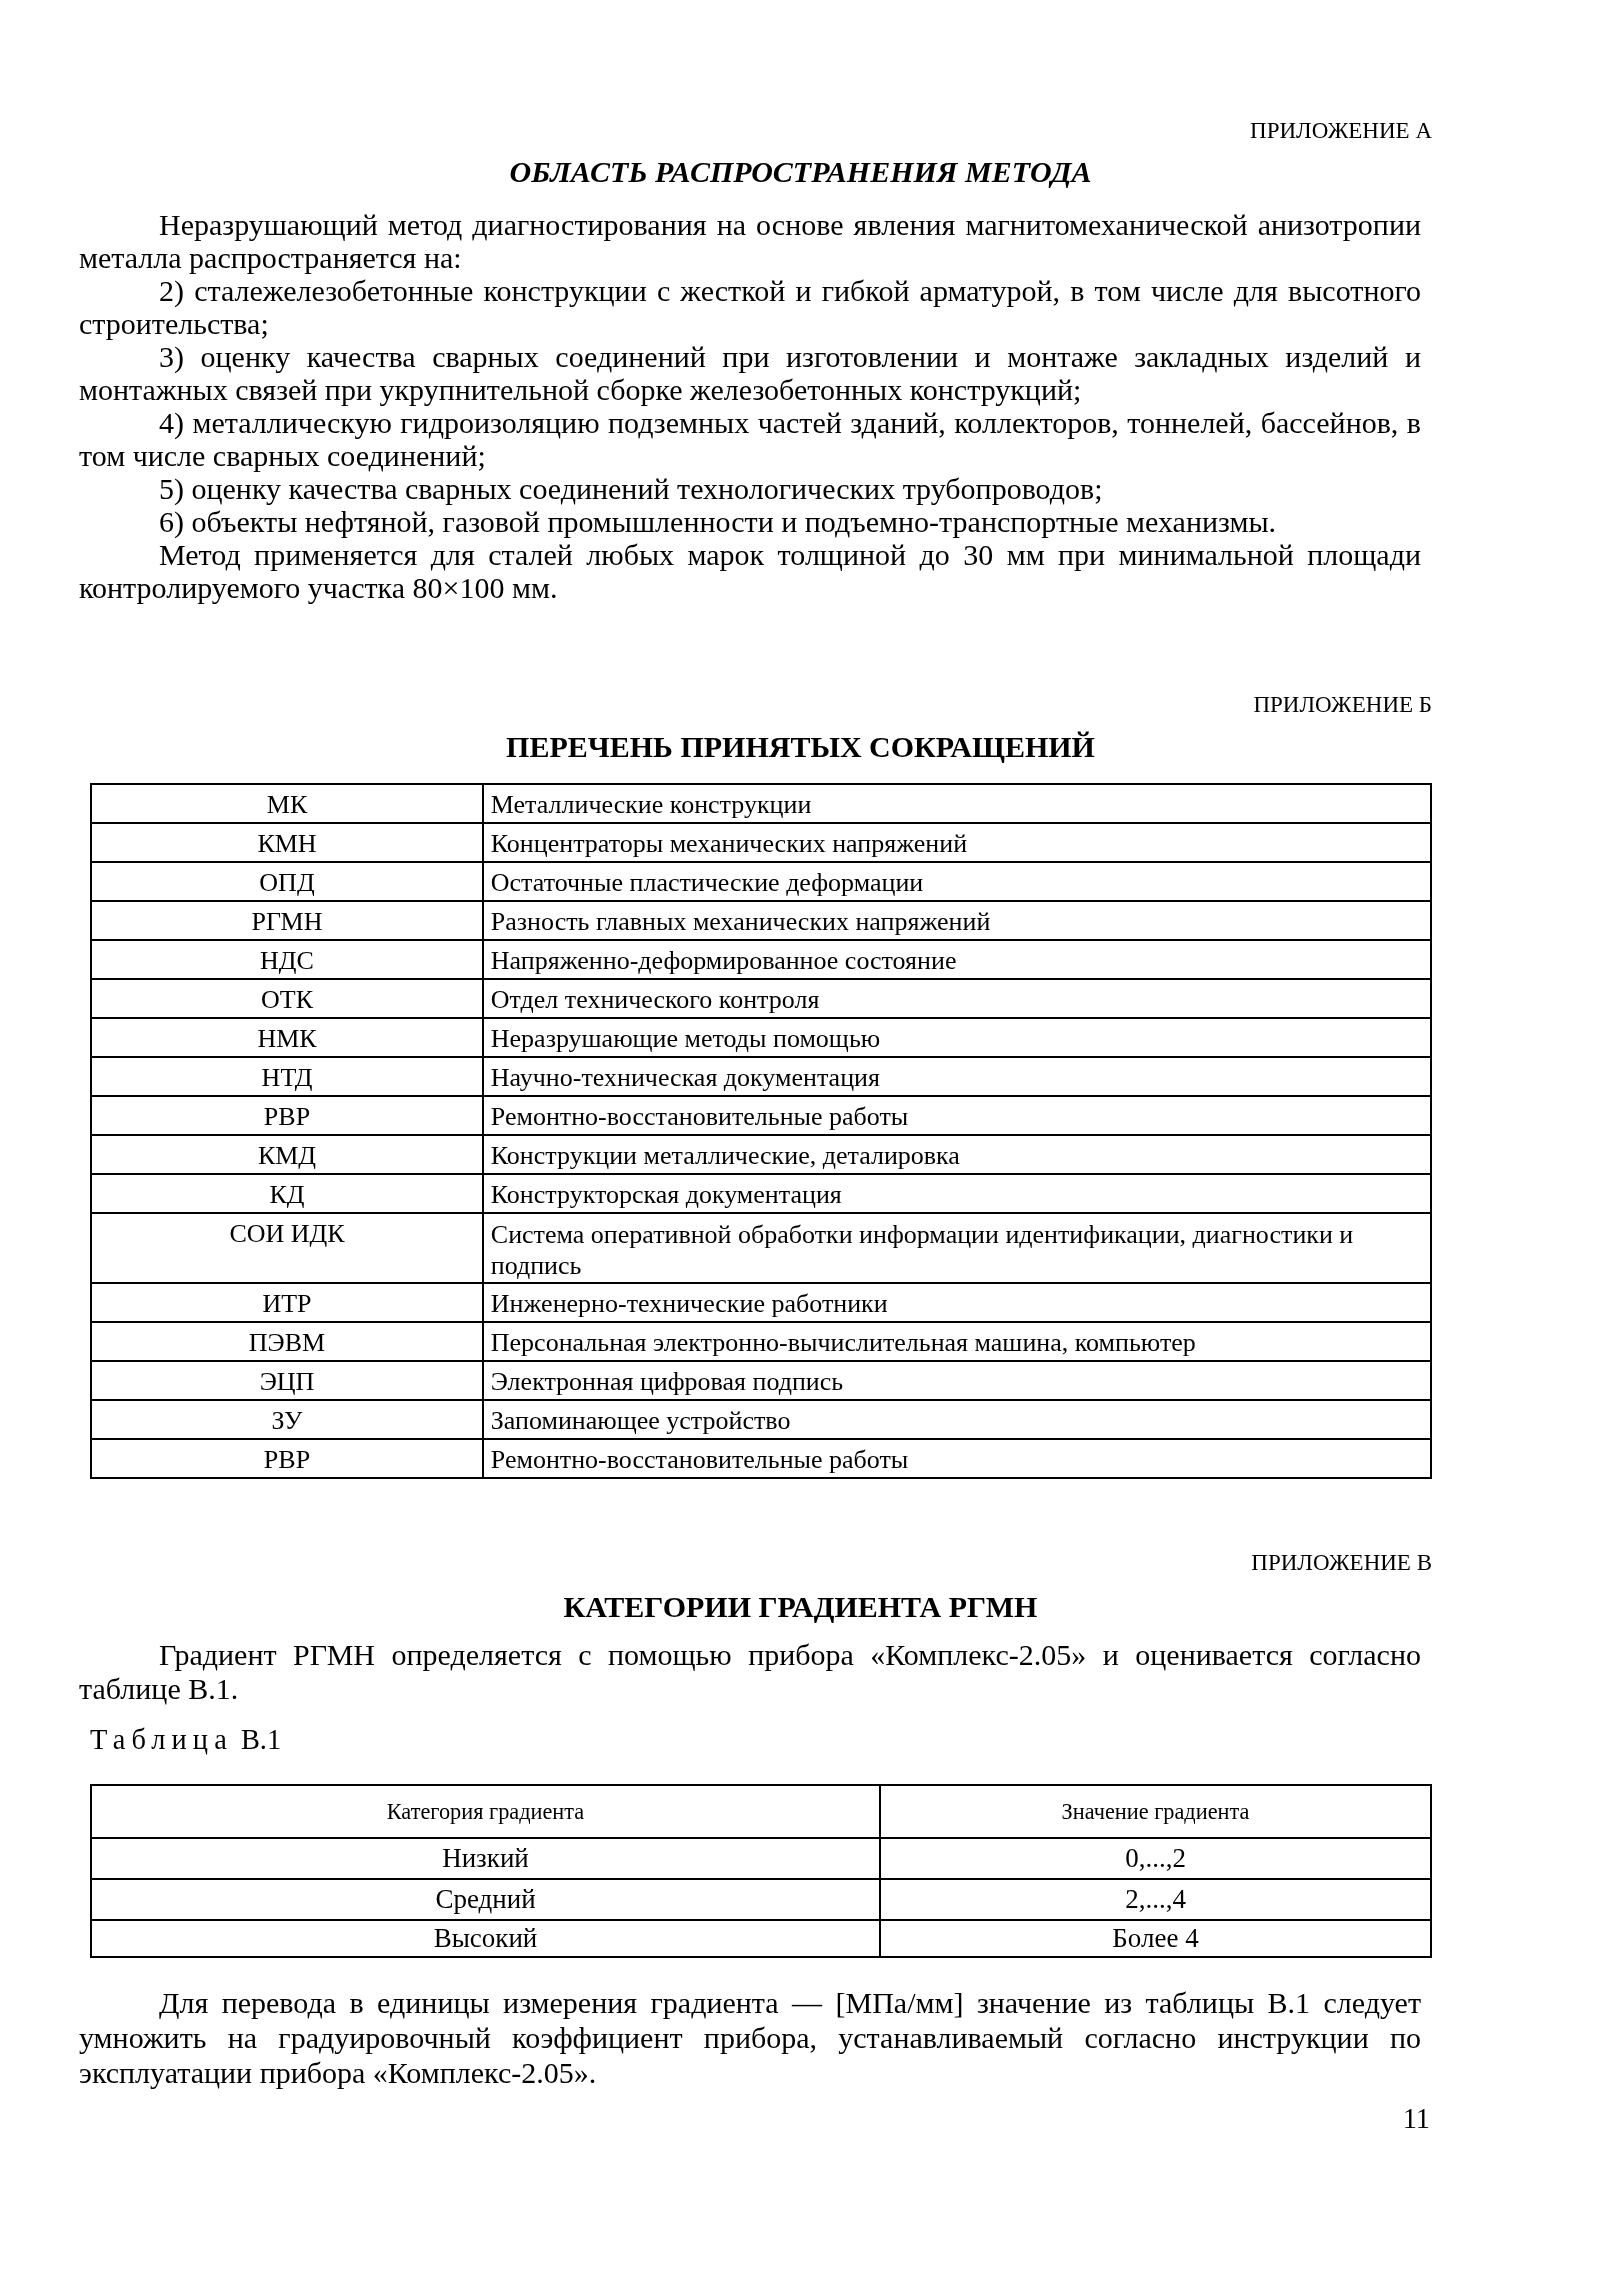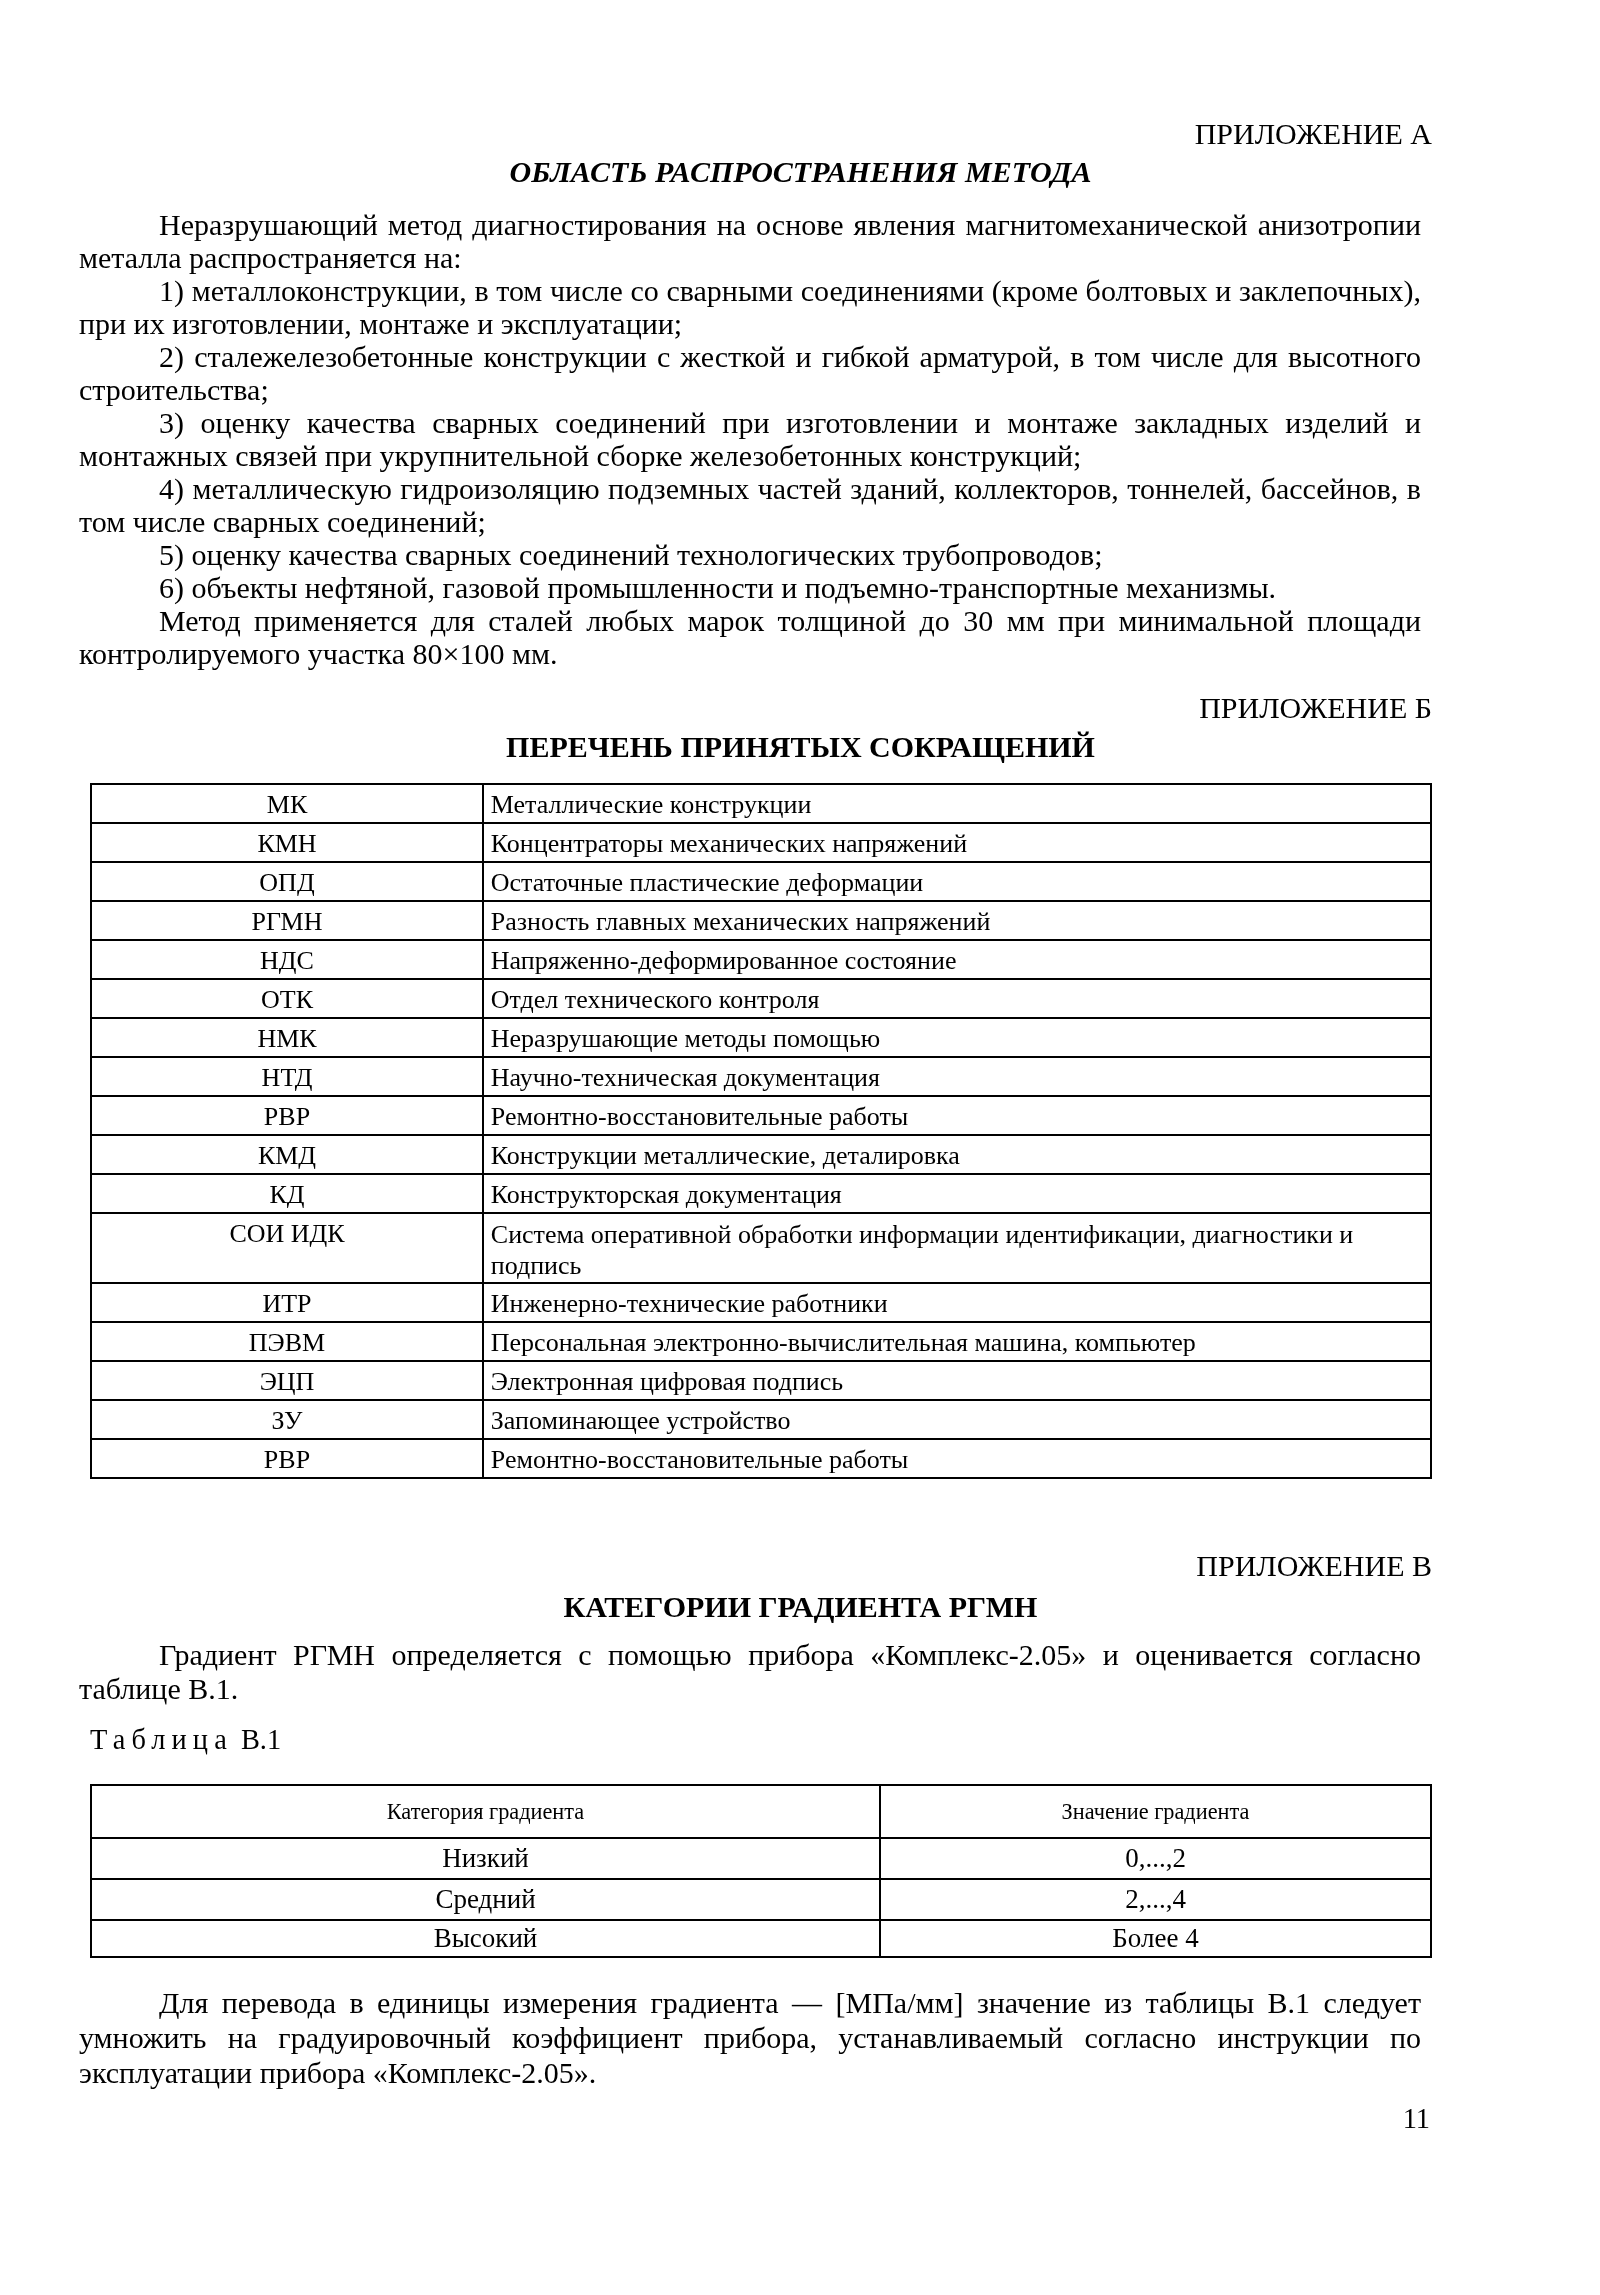--- a/index.html
+++ b/index.html
@@ -1,18 +1,18 @@
 <!DOCTYPE html>
 <html style="font-size:10.8px"><head>
 <meta charset="utf-8">
 <style>
   html, body { margin:0; padding:0; background:#ffffff; }
   body { width:1601px; height:2295px; position:relative; overflow:hidden;
          font-family:"Liberation Serif","DejaVu Serif",serif; color:#000; }
-  .appendix-label { position:absolute; right:169px; font-size:30px; line-height:1; white-space:nowrap;margin-left:36px; }
+  .appendix-label { position:absolute; right:169px; font-size:23px; line-height:1; white-space:nowrap;margin-left:36px; }
   .section-title { position:absolute; left:0; width:1601px; text-align:center; font-weight:bold; font-size:30px; line-height:1; white-space:nowrap; }
   .body-block { position:absolute; left:79px; width:1342px; font-size:30px; line-height:33px; text-align:justify; }
   .body-block p { margin:0; text-indent:80px; }
   .abbr-table { position:absolute; left:90px; top:783px; width:1342px; border-collapse:collapse; table-layout:fixed; }
   .abbr-table td { border:2px solid #000; padding:0; font-size:26px; line-height:30px; vertical-align:top; }
   .abbr-table td.code { width:390px; text-align:center; padding-top:5.4px; }
   .abbr-table td.desc { padding:5.4px 4.1px 0 6.8px; }
   .abbr-table tr { height:39px;padding-left:44px; }
   .abbr-table tr.double { height:70px; }
   .abbr-table td.desc.double-text { line-height:31px; }
@@ -27,21 +27,20 @@
   .page-number { position:absolute; right:171px; font-size:28.4px; line-height:1; }
 </style>
 </head>
 <body>
 
 <div class="appendix-label" style="top:119px;">ПРИЛОЖЕНИЕ А</div>
 <div class="section-title" style="top:157px;font-style:italic;">ОБЛАСТЬ РАСПРОСТРАНЕНИЯ МЕТОДА</div>
 
 <div class="body-block" style="top:208px;">
   <p>Неразрушающий метод диагностирования на основе явления магнитомеханической анизотропии металла распространяется на:</p>
-  <p>1) металлоконструкции, в том числе со сварными соединениями (кроме болтовых и заклепочных), при их изготовлении, монтаже и эксплуатации;</p>
   <p>2) сталежелезобетонные конструкции с жесткой и гибкой арматурой, в том числе для высотного строительства;</p>
   <p>3) оценку качества сварных соединений при изготовлении и монтаже закладных изделий и монтажных связей при укрупнительной сборке железобетонных конструкций;</p>
   <p>4) металлическую гидроизоляцию подземных частей зданий, коллекторов, тоннелей, бассейнов, в том числе сварных соединений;</p>
   <p>5) оценку качества сварных соединений технологических трубопроводов;</p>
   <p>6) объекты нефтяной, газовой промышленности и подъемно-транспортные механизмы.</p>
   <p>Метод применяется для сталей любых марок толщиной до 30 мм при минимальной площади контролируемого участка 80×100 мм.</p>
 </div>
 
 <div class="appendix-label" style="top:693px;">ПРИЛОЖЕНИЕ Б</div>
 <div class="section-title" style="top:732px;">ПЕРЕЧЕНЬ ПРИНЯТЫХ СОКРАЩЕНИЙ</div>

